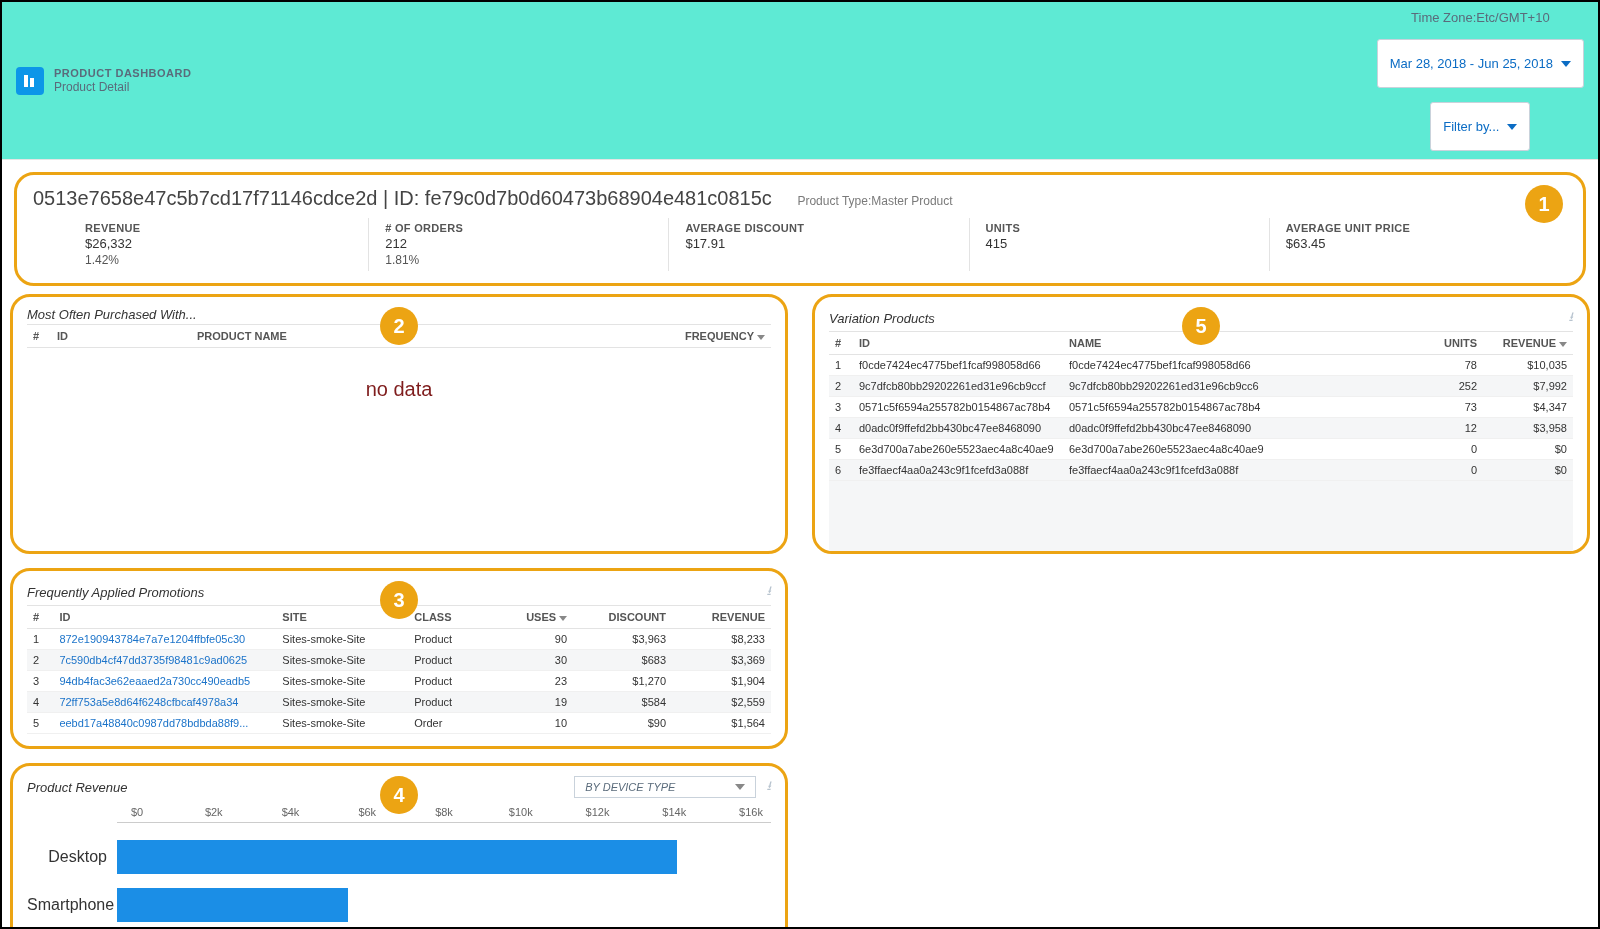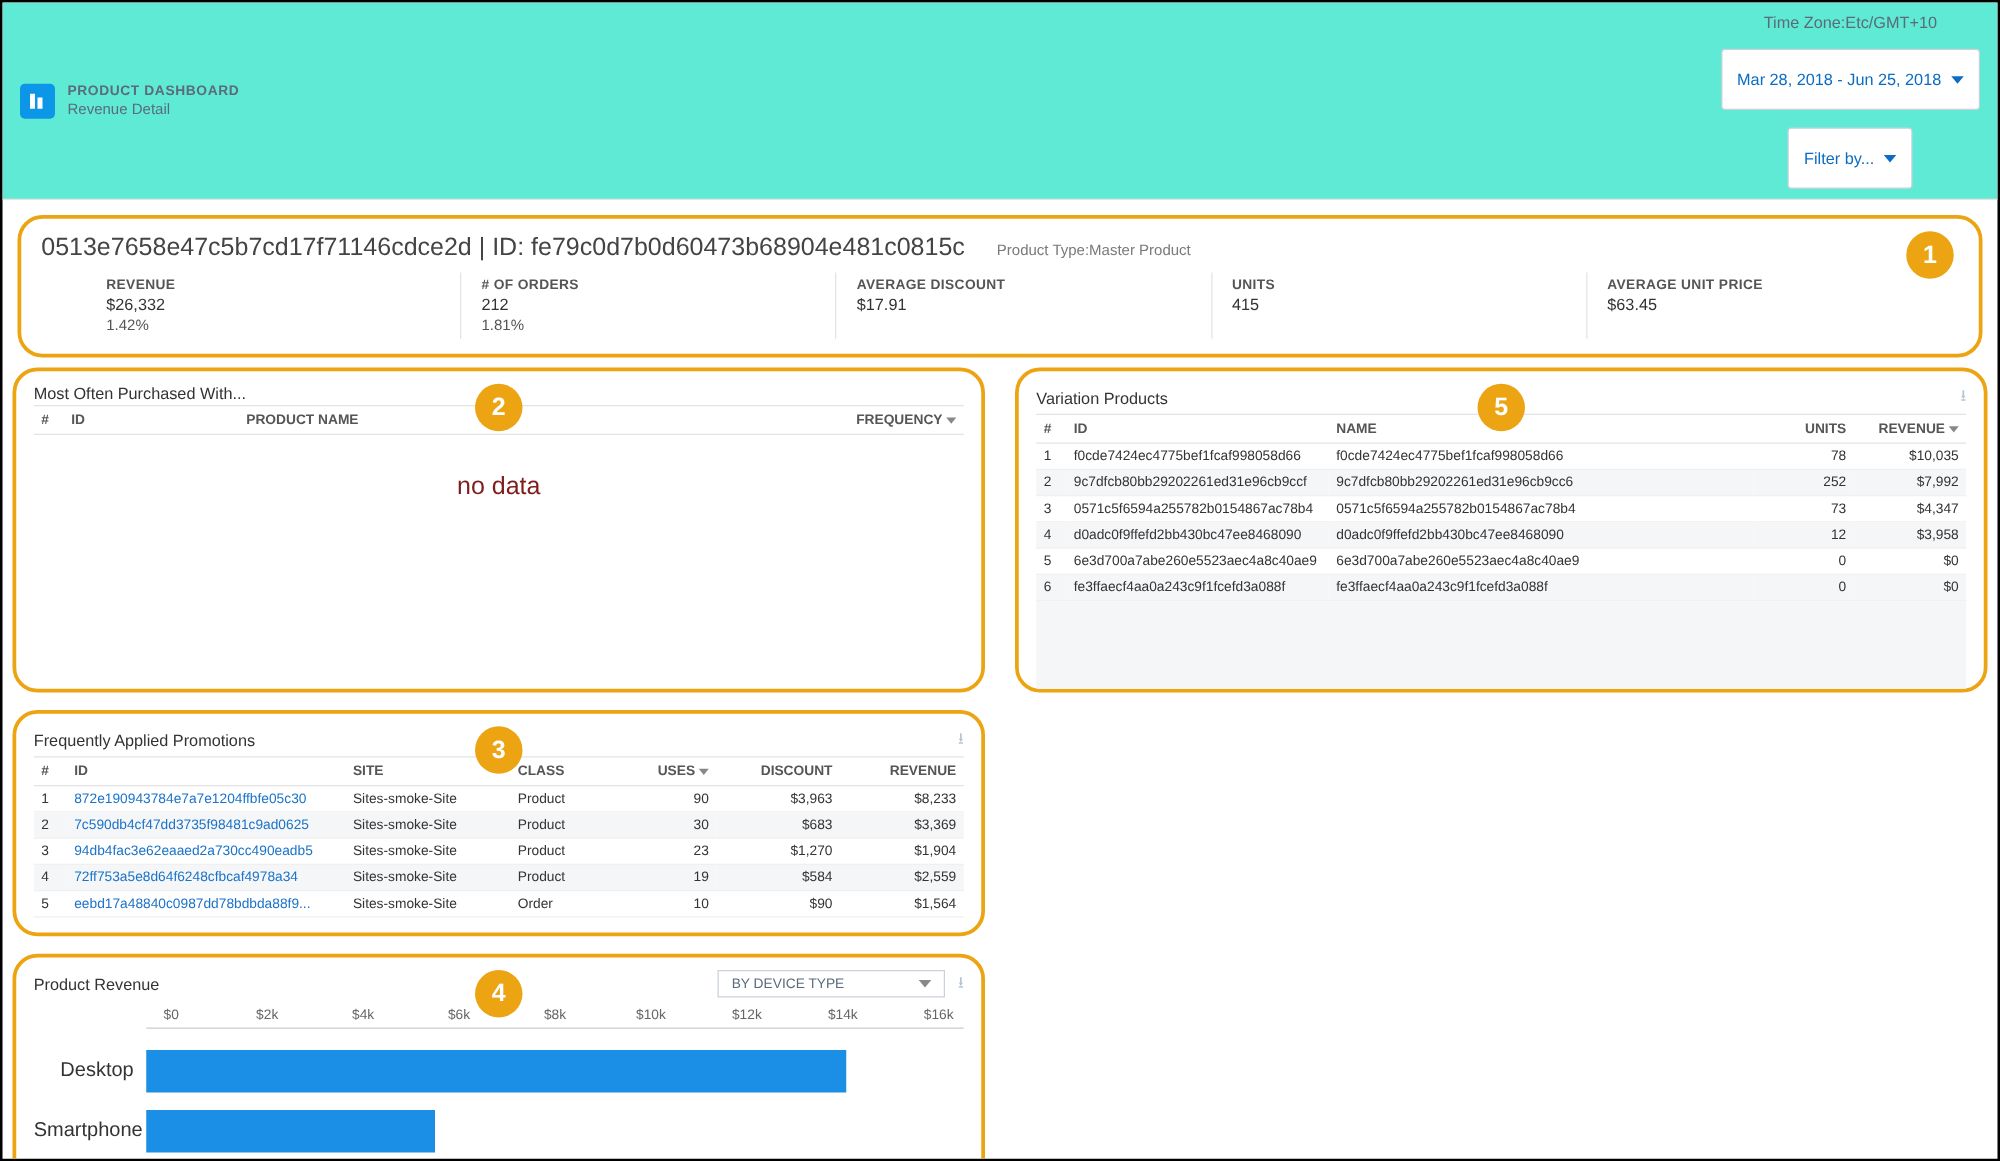--- a/index.html
+++ b/index.html
@@ -34,21 +34,21 @@
 .metric:last-child { border-right: none; }
 .metric-label { font-size: 11px; color: #555; font-weight: 700; letter-spacing: .3px; }
 .metric-val { font-size: 13px; color: #333; margin-top: 2px; }
 .metric-sub { font-size: 12px; color: #555; margin-top: 2px; }
 
 
 .grid2 { display: flex; gap: 24px; }
 .col { flex: 1; display: flex; flex-direction: column; gap: 14px; }
 
 
-.panel-title { font-size: 13px; color: #333; font-weight: 500; margin-bottom: 2px; display: flex; justify-content: space-between; align-items: center; }
+.panel-title { font-size: 13px; color: #333; font-weight: 500; margin-bottom: 2px; display: flex; justify-content: space-between; align-items: center; font-style: italic; }
 .dl-icon { color: #b8c4cf; font-size: 13px; }
 .tbl { width: 100%; border-collapse: collapse; font-size: 11px; }
 .tbl th { text-align: left; font-weight: 600; color: #555; padding: 5px 6px; border-top: 1px solid #e3e3e3; border-bottom: 1px solid #e3e3e3; white-space: nowrap; }
 .tbl th.r, .tbl td.r { text-align: right; }
 .tbl td { padding: 4px 6px; border-bottom: 1px solid #f0f0f0; white-space: nowrap; overflow: hidden; text-overflow: ellipsis; }
 .tbl tr.alt td { background: #f5f6f7; }
 .tbl .link { color: #1b73c9; cursor: pointer; }
 .sort-caret { display: inline-block; margin-left: 3px; width: 0; height: 0; border-left: 4px solid transparent; border-right: 4px solid transparent; border-top: 5px solid #888; vertical-align: middle; }
 
 .nodata { text-align: center; color: #7f1d1d; font-size: 20px; padding: 30px 0 140px; }
@@ -78,21 +78,21 @@
   <div class="header">
     <div class="header-left">
       <div class="hdr-icon">
         <svg width="16" height="16" viewBox="0 0 16 16">
             <rect x="2" y="2" width="4" height="12" fill="#fff"></rect>
             <rect x="8" y="5" width="4" height="9" fill="#fff"></rect>
           </svg>
       </div>
       <div class="hdr-titles">
         <div class="hdr-line1">PRODUCT DASHBOARD</div>
-        <div class="hdr-line2">Revenue Detail</div>
+        <div class="hdr-line2">Product Detail</div>
       </div>
     </div>
     <div class="header-right">
       <span>Time Zone:Etc/GMT+10</span>
       <span class="btn-outline">
         <span>Mar 28, 2018 - Jun 25, 2018</span>
         <span class="caret-down"></span>
       </span>
       <span class="btn-outline">
         <span>Filter by...</span>

